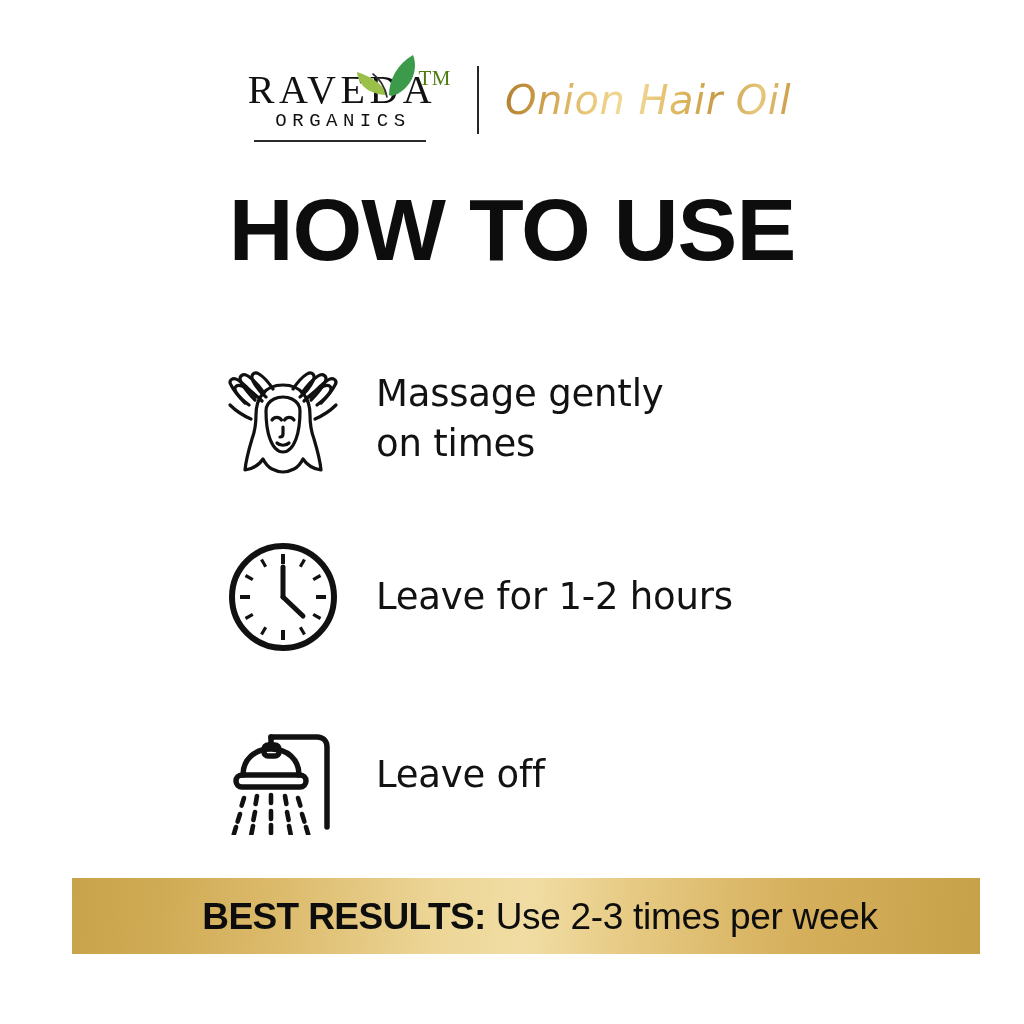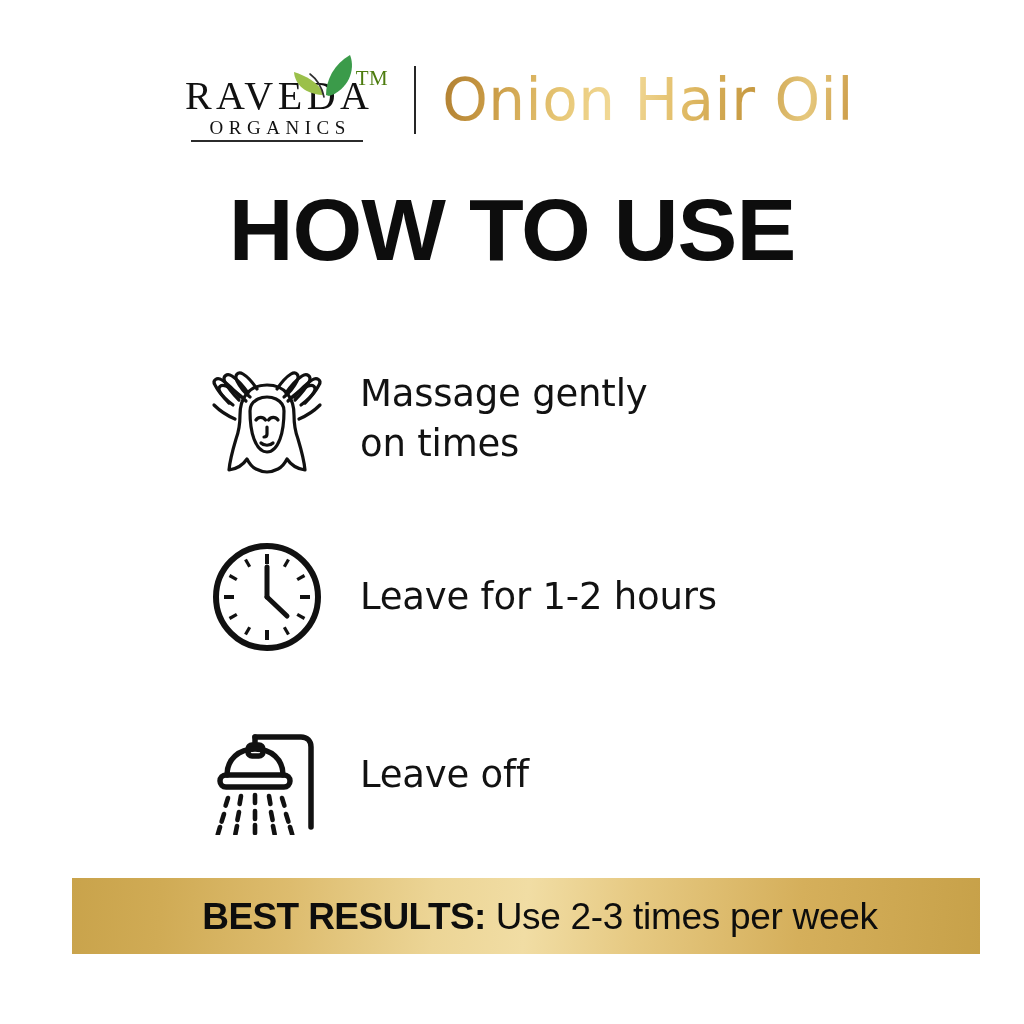--- a/index.html
+++ b/index.html
@@ -63,56 +63,57 @@
     font-family: "Liberation Serif", serif;
     font-size: 40px;
     font-weight: 400;
     letter-spacing: 4.5px;
     color: #111111;
     line-height: 1;
     margin: 0 0 2px 0;
     padding-left: 4px;
   }
   .logo-organics {
-    font-family: Liberation Serif, serif;
+    font-family: Liberation Mono, monospace;
     font-size: 19px;
     font-weight: 400;
     letter-spacing: 5.5px;
     color: #111111;
     line-height: 1;
     padding-left: 6px;
-    margin-bottom: 3px;
+    margin-bottom: 9px;
   }
   .logo-rule {
     width: 172px;
     height: 2px;
     background: #2b2b2b;
   }
   .brand-divider {
     width: 2px;
     height: 68px;
     background: #262626;
     margin: 0 26px 0 30px;
     align-self: center;
   }
   .product-name {
     font-family: "DejaVu Sans", sans-serif;
-    font-size: 58px;
+    font-size: 40px;
     font-weight: 400;
     letter-spacing: 0.5px;
     line-height: 1;
     background: linear-gradient(100deg,
         #b07f31 0%, #c99a44 12%, #e8c877 30%, #f3dc9c 44%,
         #e2bd68 58%, #c79a42 74%, #e6c87d 88%, #cfa css, #c99742 100%);
     background: linear-gradient(100deg,
         #b07f31 0%, #c99a44 12%, #e8c877 30%, #f3dc9c 44%,
         #e2bd68 58%, #c79a42 74%, #e6c87d 88%, #c99742 100%);
     -webkit-background-clip: text;
     background-clip: text;
     color: transparent;
+    font-style: italic;
     -webkit-text-fill-color: transparent;
   }
 
   
   .main-title {
     position: absolute;
     left: 0;
     top: 186px;
     width: 1024px;
     text-align: center;
@@ -121,21 +122,21 @@
     font-size: 88px;
     letter-spacing: -1px;
     color: #0d0d0d;
     line-height: 1;
     transform: scaleX(1.02);
   }
 
   
   .steps {
     position: absolute;
-    left: 196px;
+    left: 212px;
     top: 330px;
     width: 660px;
   }
   .step {
     display: flex;
     align-items: center;
     height: 178px;
   }
   .step-icon {
     width: 142px;

